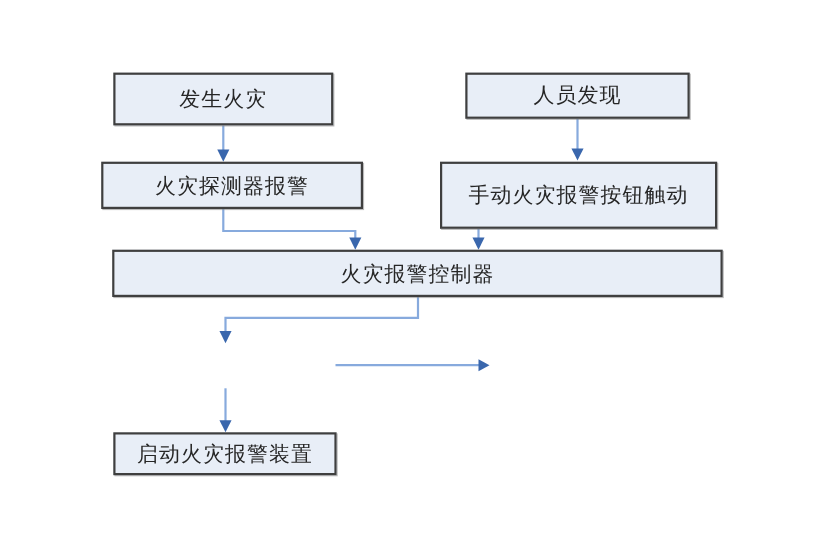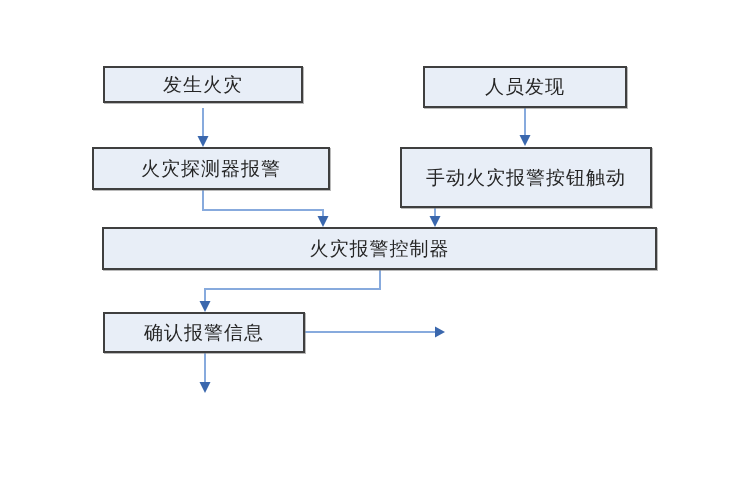--- a/index.html
+++ b/index.html
@@ -40,21 +40,21 @@
   #edges path {
     fill: none;
     stroke: #87aadd;
     stroke-width: 2;
   }
   #edges polygon {
     fill: #3a67ad;
     stroke: none;
   }
   
-  #node-fire-occurs        { left:103px; top: 66px; width:200px; height:37px; }
+  #node-fire-occurs        { left:103px; top: 66px; width:200px; height:48px; }
   #node-personnel          { left:423px; top: 66px; width:204px; height:42px; }
   #node-detector-alarm     { left:92px; top:147px; width:238px; height:43px; }
   #node-manual-button      { left:400px; top:147px; width:252px; height:61px; }
   #node-alarm-controller   { left:102px; top:227px; width:555px; height:43px;text-align:right; }
   #node-confirm-info       { left:103px; top:312px; width:202px; height:41px; }
   #node-display-location   { left:445px; top:310px; width:202px; height:42px; }
   #node-activate-device    { left:103px; top:393px; width:203px; height:39px; }
 </style>
 </head>
 <body>
@@ -112,19 +112,19 @@
   </div>
 
   <div class="node" id="node-manual-button">
     <span>手动火灾报警按钮触动</span>
   </div>
 
   <div class="node" id="node-alarm-controller">
     <span>火灾报警控制器</span>
   </div>
 
-  <div class="node" id="node-confirm-info">
-    <span>确认报警信息</span>
-  </div>
 
 
+  <div class="node" id="node-activate-device">
+    <span>启动火灾报警装置</span>
+  </div>
 
 </div>
 
 </body></html>

